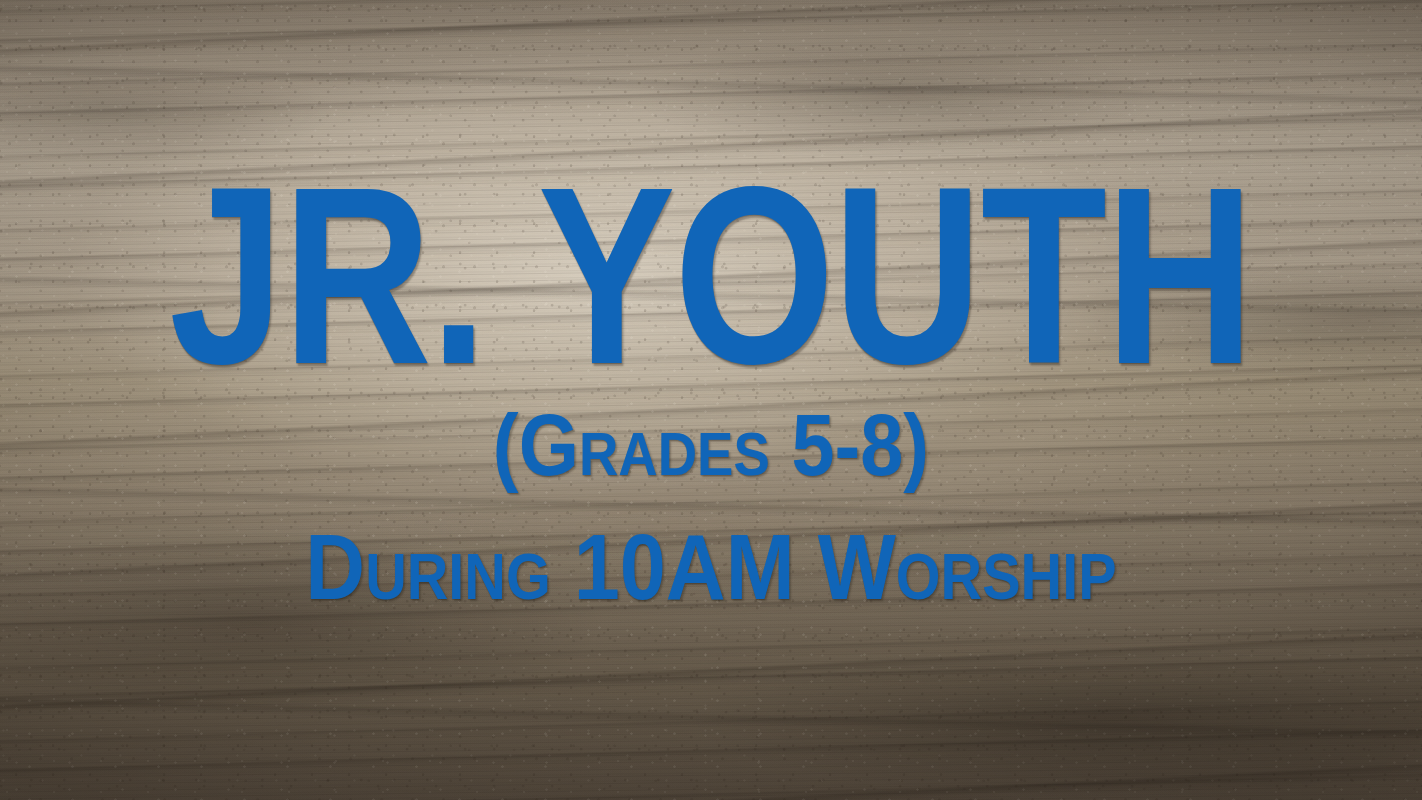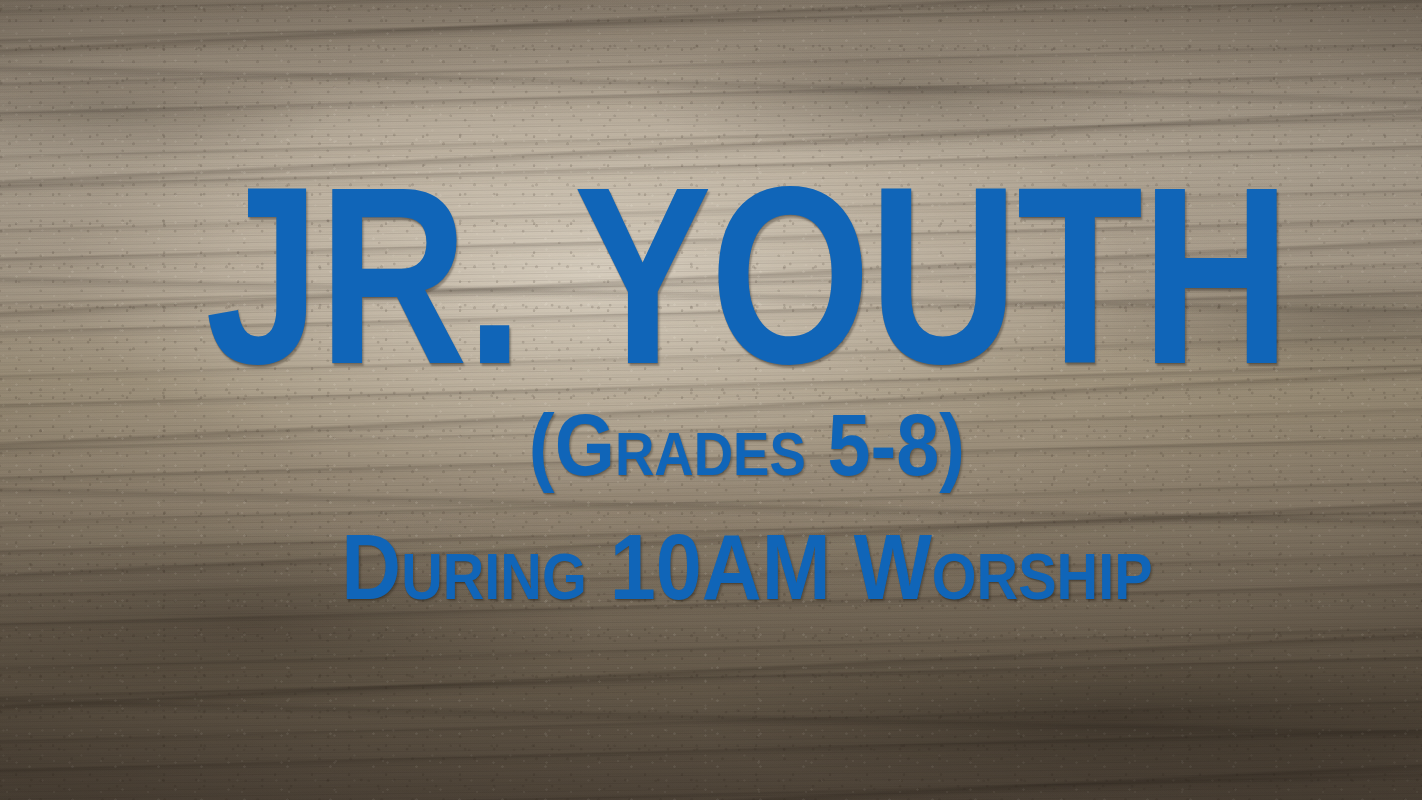--- a/index.html
+++ b/index.html
@@ -163,21 +163,20 @@
       linear-gradient(180deg, rgba(30,22,15,0.12) 0%, rgba(0,0,0,0) 16%,
         rgba(0,0,0,0) 62%, rgba(26,19,13,0.22) 100%);
   }
 
   
 
   .content {
     position: absolute;
     inset: 0;
     z-index: 10;
-    padding-left: 36px;
   }
 
   .txt {
     position: absolute;
     width: 100%;
     text-align: center;
     color: #1065b8;
     line-height: 1;
     white-space: nowrap;
     font-family: "Liberation Sans Narrow", "Liberation Sans", "DejaVu Sans Condensed", sans-serif;

